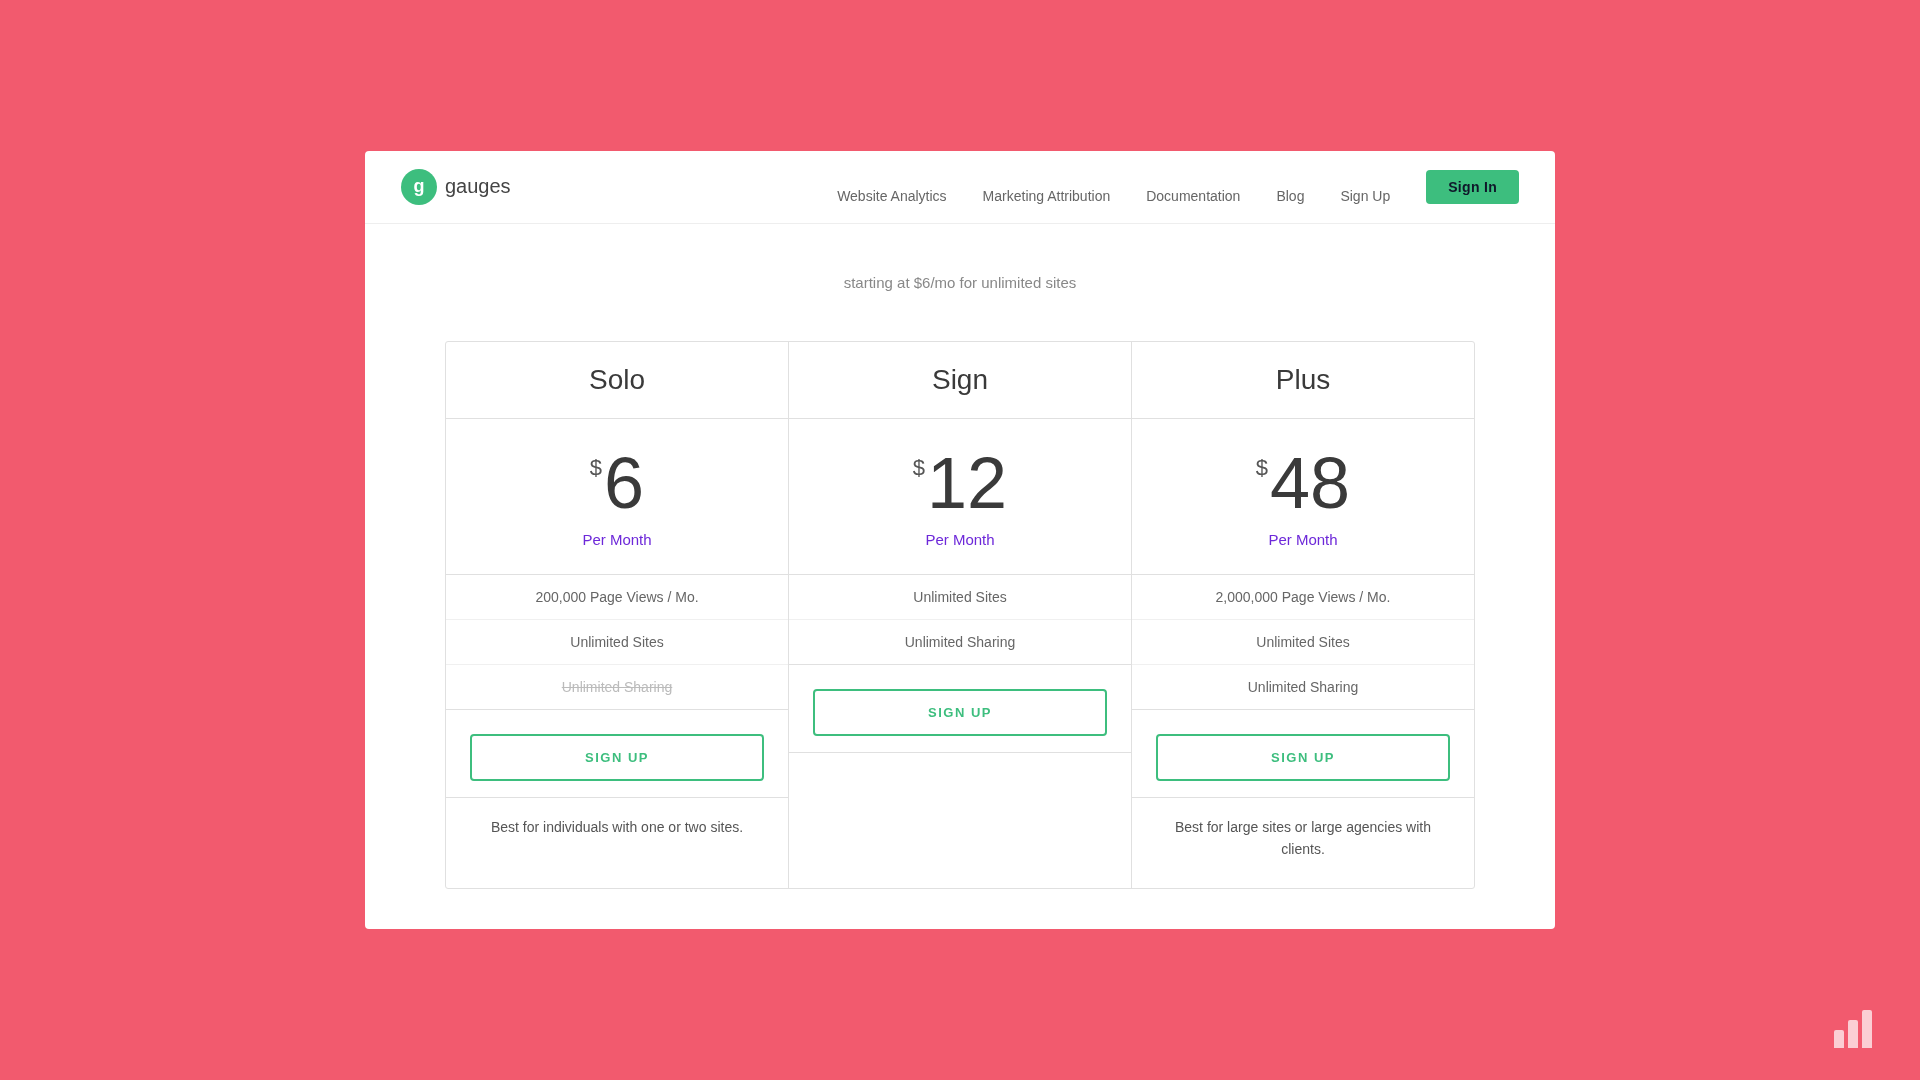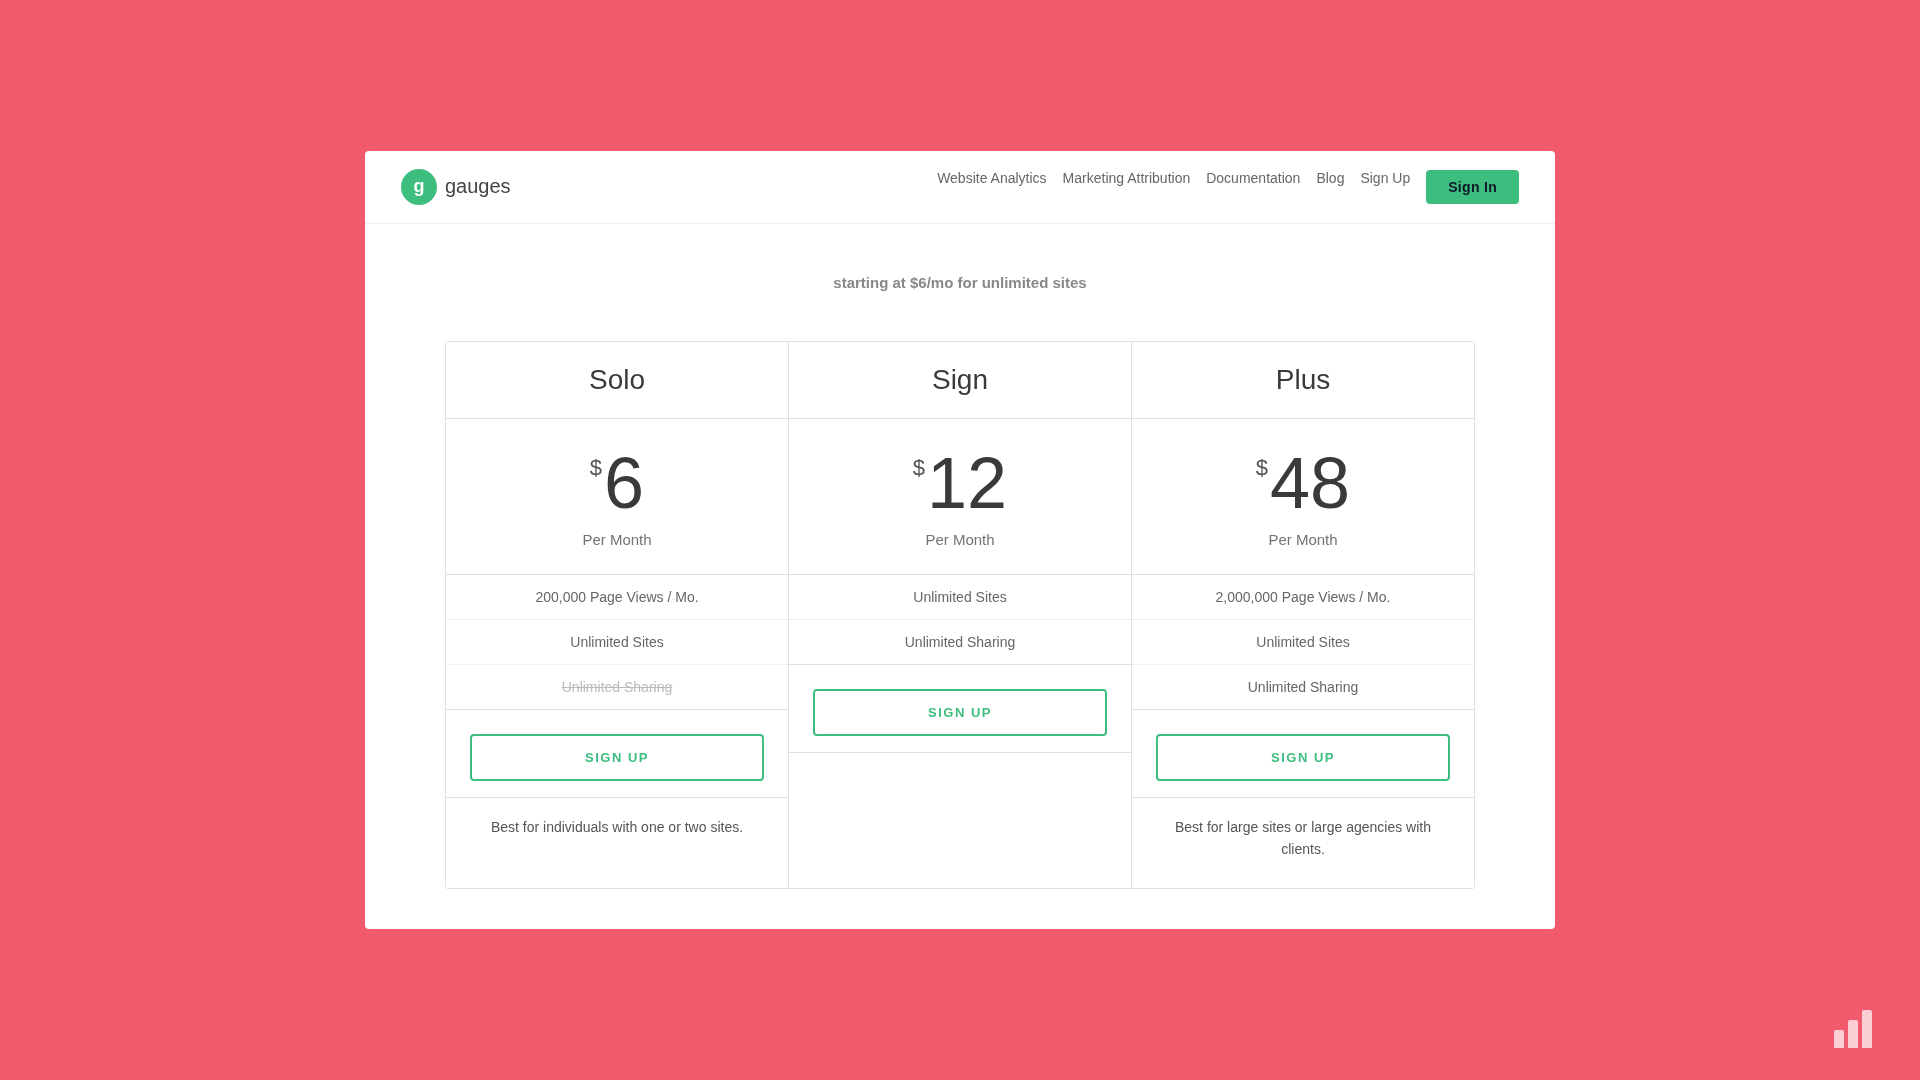--- a/index.html
+++ b/index.html
@@ -46,22 +46,22 @@
       font-weight: bold;
       font-size: 18px;
     }
     .logo-text {
       font-size: 20px;
       color: #444;
       font-weight: 500;
     }
     .nav-links {
       display: flex;
-      align-items: flex-start;
-      gap: 16px;
+      align-items: flex-end;
+      gap: 36px;
       margin-left: auto;
     }
     .nav-link {
       color: #666;
       font-size: 14px;
       text-decoration: none;
       cursor: pointer;
     }
     .btn-signin {
       background: #3dbe7e;
@@ -81,21 +81,20 @@
     }
     .hero-title {
       font-size: 42px;
       color: #3a3a3a;
       font-weight: 600;
       margin-bottom: 12px;
     }
     .hero-subtitle {
       font-size: 15px;
       color: #888;
-      font-weight: bold;
     }
     
     .pricing-table {
       display: flex;
       margin: 20px 80px 40px;
       border: 1px solid #e0e0e0;
       border-radius: 3px;
       overflow: hidden;
     }
     .plan-col {
@@ -131,21 +130,21 @@
       font-weight: 400;
     }
     .price-amount {
       font-size: 72px;
       color: #3a3a3a;
       font-weight: 400;
       line-height: 1;
     }
     .price-period {
       font-size: 15px;
-      color: #737373;
+      color: #6d28d9;
       text-align: center;
       margin-top: 12px;
       padding-bottom: 16px;
     }
     .plan-features {
       border-bottom: 1px solid #e0e0e0;
     }
     .feature-row {
       text-align: center;
       padding: 14px 10px;

